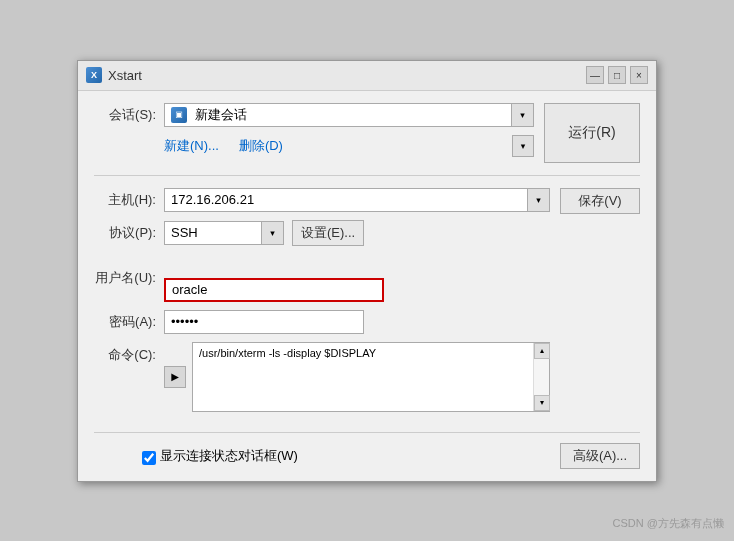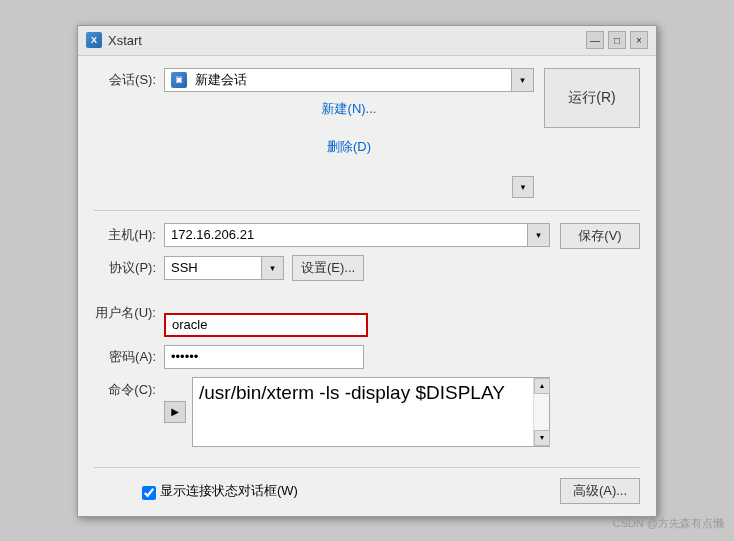--- a/index.html
+++ b/index.html
@@ -137,21 +137,20 @@
       align-items: center;
       justify-content: center;
       cursor: pointer;
       font-size: 9px;
     }
     .sub-row {
       display: flex;
       align-items: center;
       padding-left: 70px;
       gap: 20px;
-      flex-direction: column;
     }
     .link-btn {
       color: #0066cc;
       cursor: pointer;
       text-decoration: none;
       font-size: 13px;
     }
     .down-arrow-btn {
       width: 22px;
       height: 22px;
@@ -232,21 +231,21 @@
     .textarea-wrap {
       flex: 1;
       display: flex;
       border: 1px solid #aaa;
       background: white;
       height: 70px;
     }
     .textarea-inner {
       flex: 1;
       padding: 4px 6px;
-      font-size: 19px;
+      font-size: 11px;
       resize: none;
       border: none;
       outline: none;
       font-family: inherit;
     }
     .textarea-scroll {
       width: 16px;
       display: flex;
       flex-direction: column;
       border-left: 1px solid #ddd;
@@ -398,21 +397,21 @@
               <div class="di-arrow">▾</div>
             </div>
             <div style="width:8px"></div>
             <div class="side-btn" style="width:auto;padding:0 8px">设置(E)...</div>
           </div>
         </div>
 
         <div class="field-row" style="margin-bottom:8px">
           <div class="field-label">用户名(U):</div>
           <div class="dropdown-wrap">
-            <input class="input-field highlighted" type="text" value="oracle" style="width: 204px; margin-top: 24px;">
+            <input class="input-field highlighted" type="text" value="oracle" style="width: 220px; margin-top: 24px;">
           </div>
         </div>
 
         <div class="field-row" style="margin-bottom:8px">
           <div class="field-label">密码(A):</div>
           <div class="dropdown-wrap">
             <input class="input-field" type="password" value="123456" style="width: 200px;">
           </div>
         </div>
 

